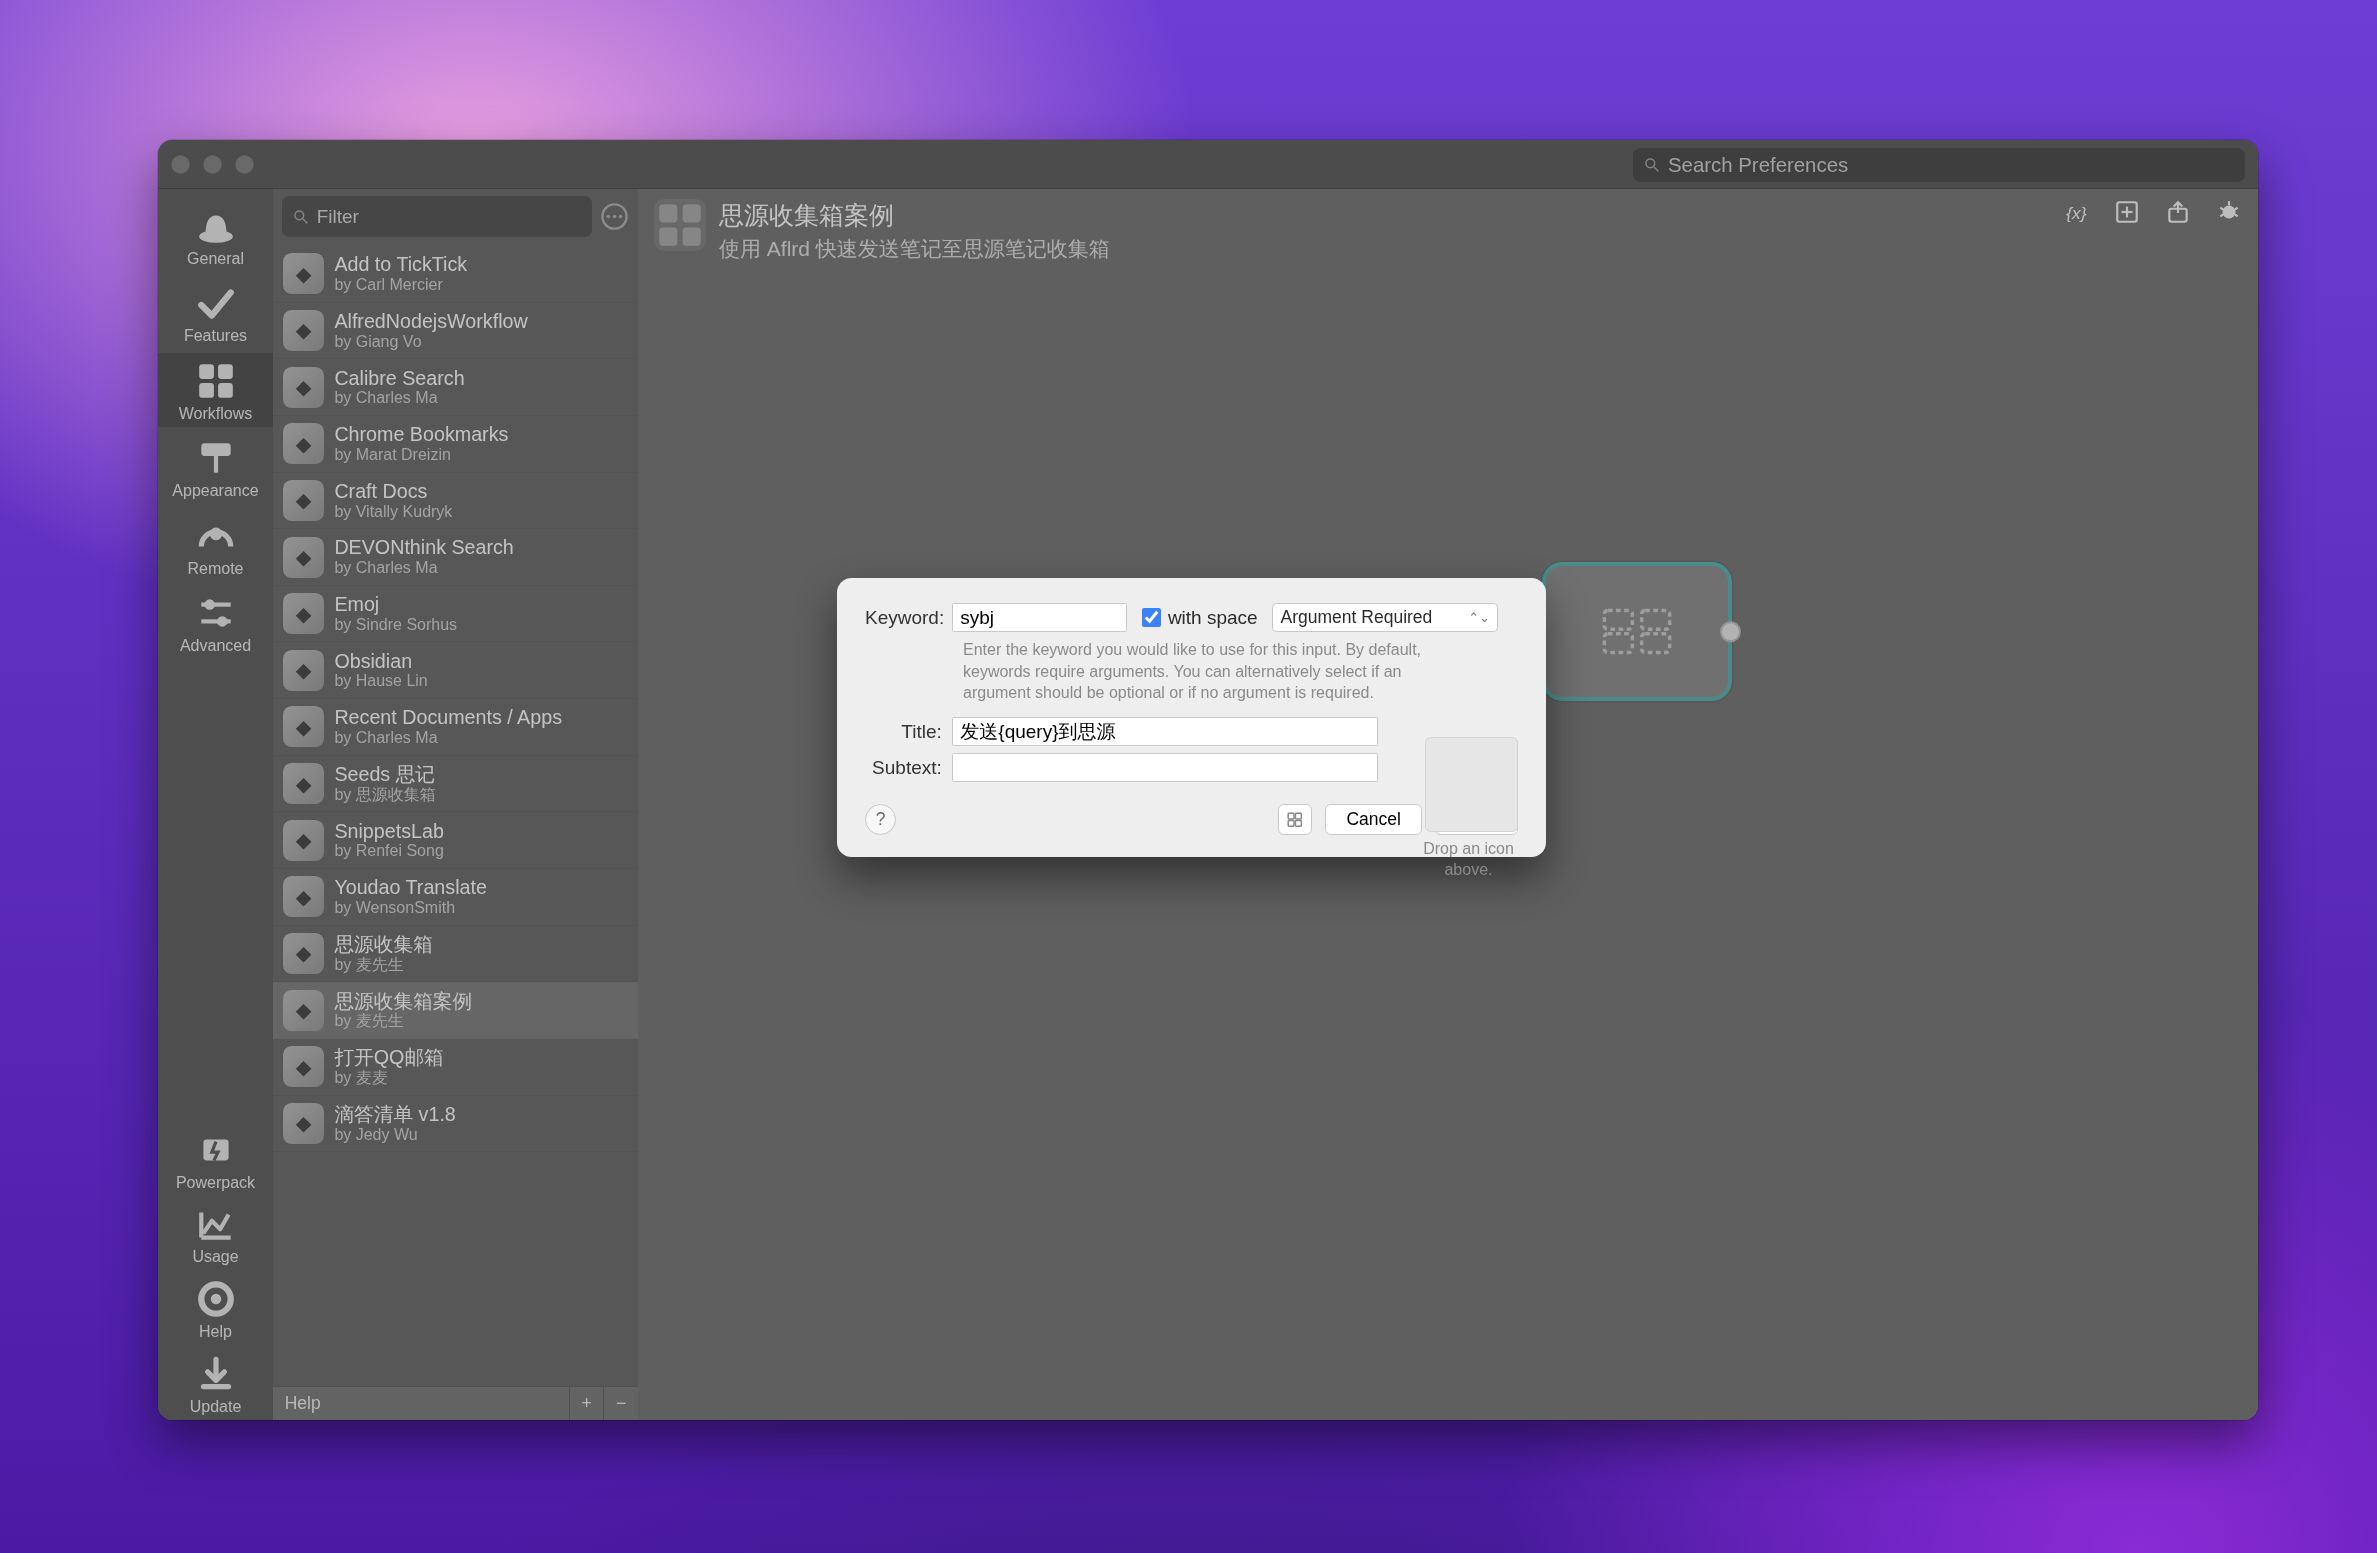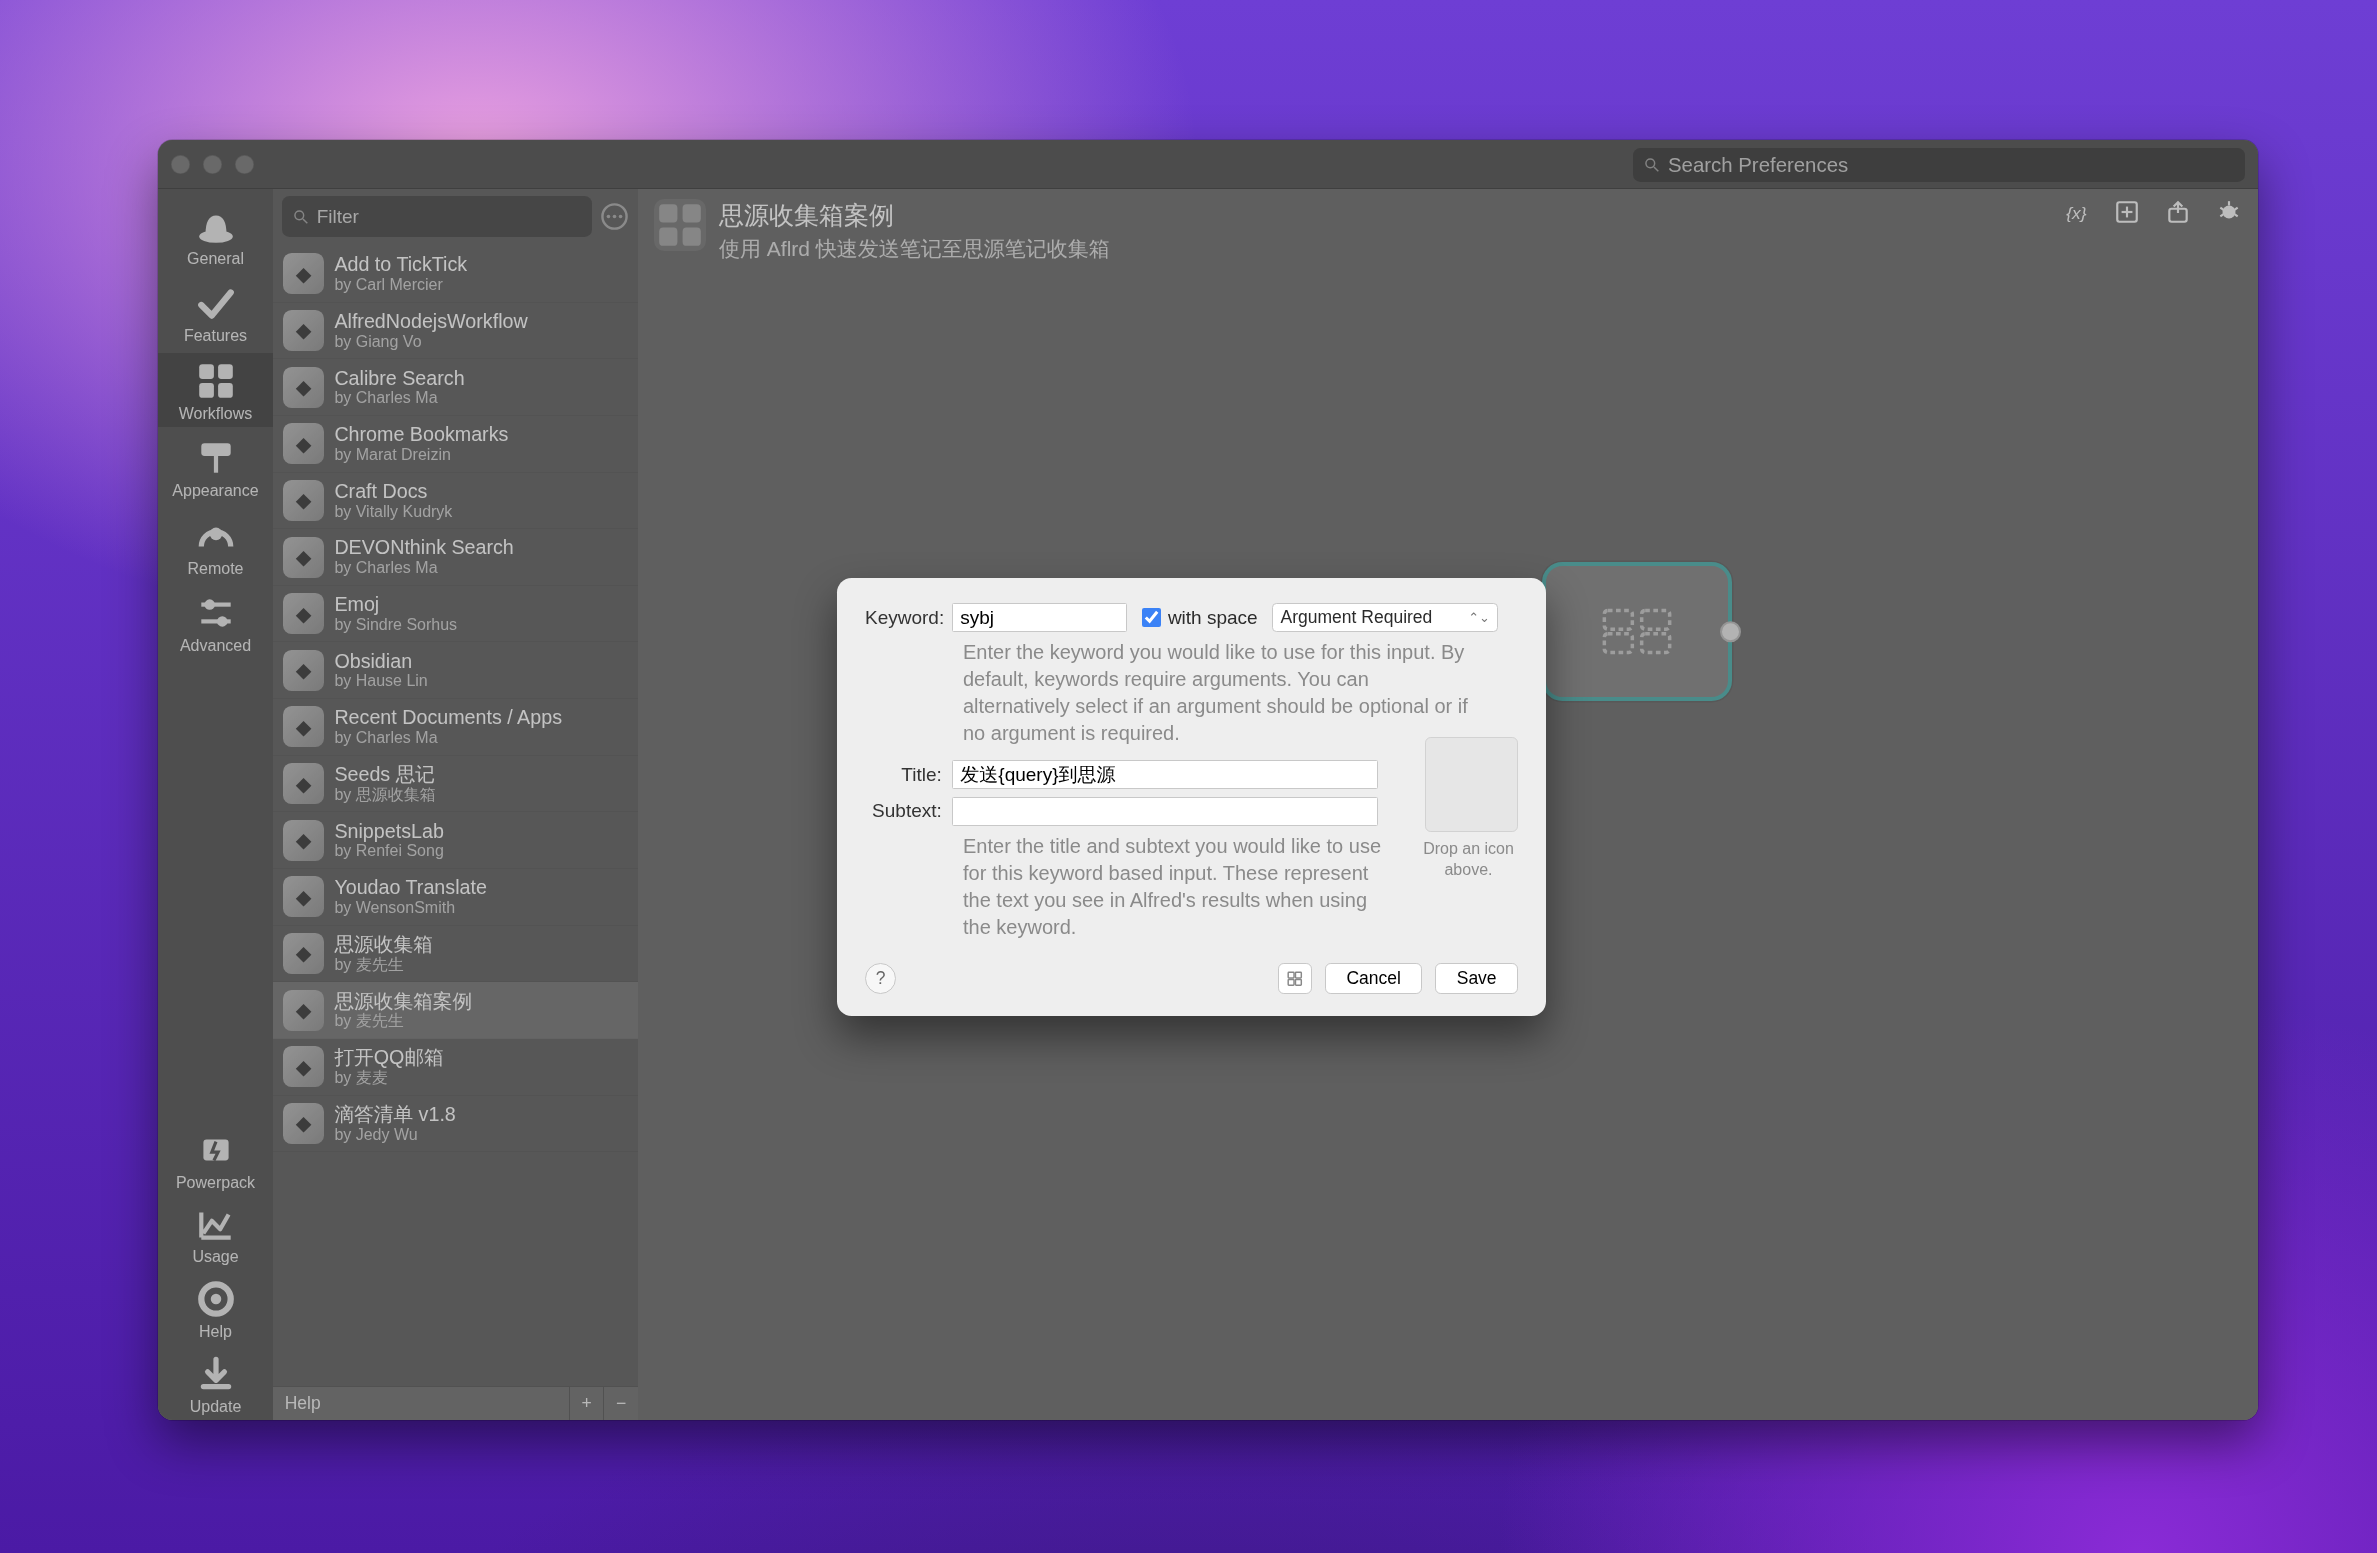--- a/index.html
+++ b/index.html
@@ -166,21 +166,21 @@
   .chk { width:19px; height:19px; margin-left:14.6px; accent-color:#3b82f6; }
   .withspace { margin-left:7.3px; font-size:19px; }
   .select {
     margin-left:14.6px; height:29px; width: 226px;
     border:0.7px solid #c8c8c8; border-radius:4.4px;
     background:#fff; font-size:17.5px; padding:0 7.3px;
     display:flex; align-items:center; justify-content:space-between;
   }
   .select .caret { font-size:13px; color:#777; }
   .modal .help {
-    margin-left: 98px; font-size: 20px; color:#8a8a8a; line-height:1.35;
+    margin-left: 98px; font-size: 16px; color:#8a8a8a; line-height:1.35;
     margin-bottom:13px; max-width:510px;
   }
   .ti-input { width: 426px; }
   .dropzone {
     position:absolute; right:28px; top:159px;
     width:93px; height:95px; border:0.7px solid #d2d2d2;
     border-radius:5.8px; background:#e6e6e6;
   }
   .dropzone-label {
     position:absolute; right:22px; top:261px; width:111px;
@@ -536,21 +536,20 @@
     <div class="help">Enter the keyword you would like to use for this input. By default, keywords require arguments. You can alternatively select if an argument should be optional or if no argument is required.</div>
 
     <div class="row">
       <div class="lbl">Title:</div>
       <input class="inp ti-input" value="发送{query}到思源" style="">
     </div>
     <div class="row" style="margin-top:5.8px;">
       <div class="lbl">Subtext:</div>
       <input class="inp ti-input" value="" style="">
     </div>
-    <div class="help" style="max-width:423px;">Enter the title and subtext you would like to use for this keyword based input. These represent the text you see in Alfred's results when using the keyword.</div>
 
     <div class="dropzone"></div>
     <div class="dropzone-label">Drop an icon above.</div>
 
     <div class="footer">
       <div class="round">?</div>
       <div class="sq">
         <svg viewBox="0 0 24 24" style="width:17.5px;height:17.5px">
             <rect x="3" y="3" width="8" height="8" rx="1" fill="none" stroke="#888" stroke-width="2"></rect>
             <rect x="13" y="3" width="8" height="8" rx="1" fill="none" stroke="#888" stroke-width="2"></rect>

